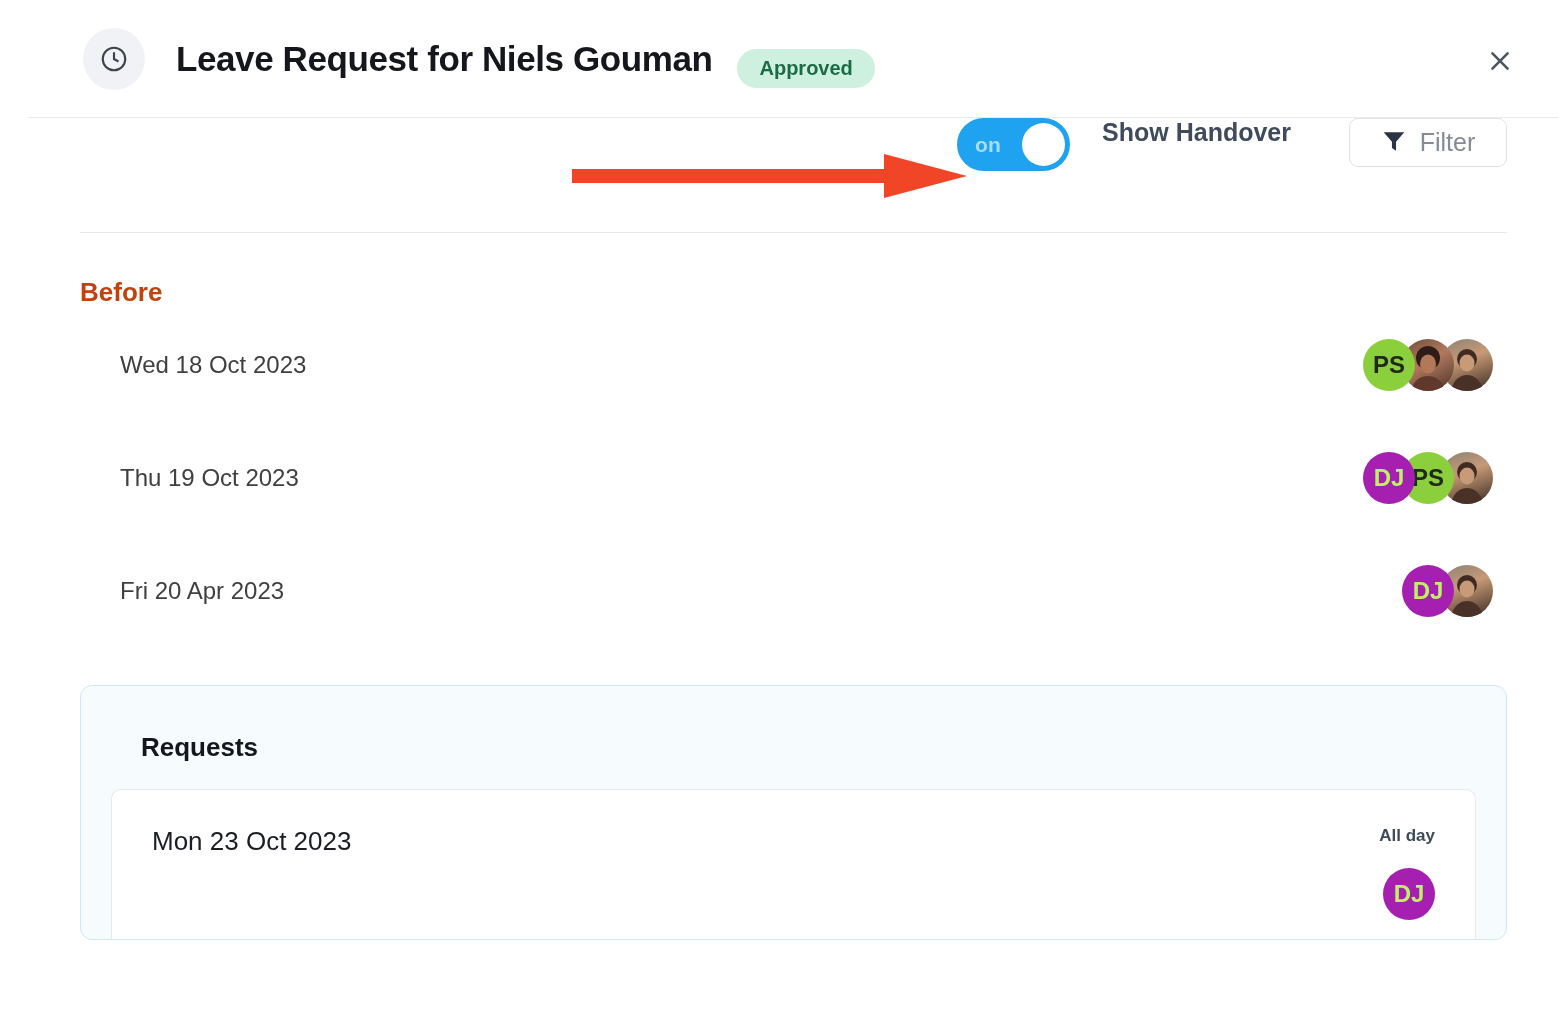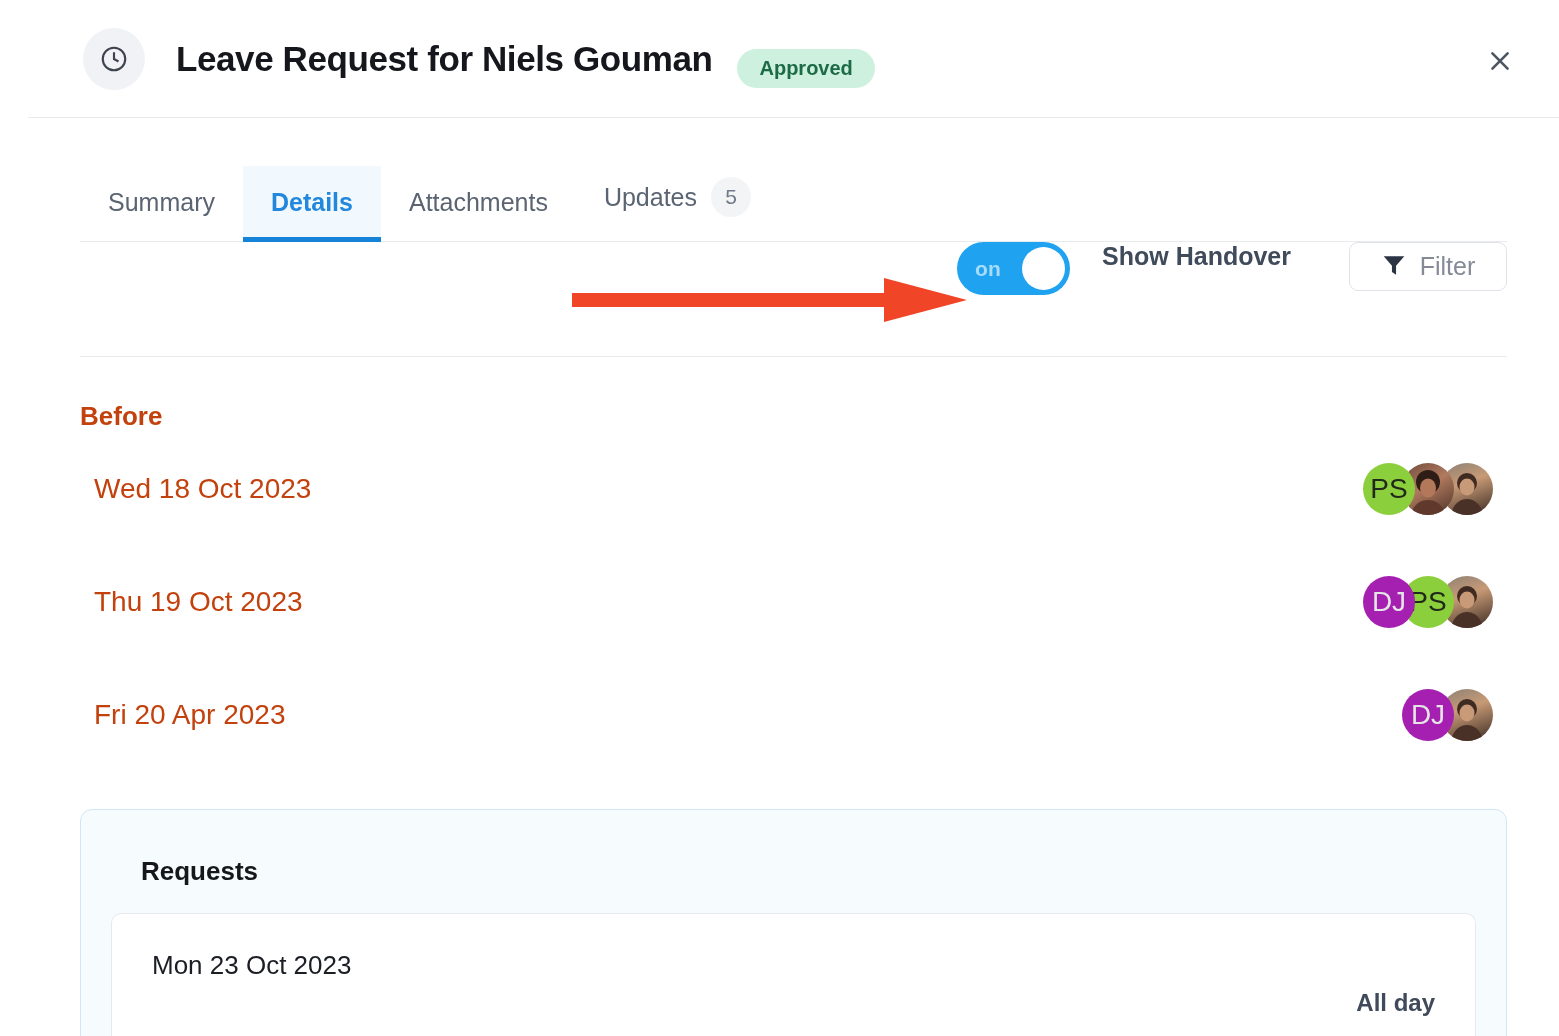--- a/index.html
+++ b/index.html
@@ -194,44 +194,45 @@
   }
   .day-rows { margin: 0 52px; }
   .day-row {
     height: 113px;
     display: flex;
     align-items: center;
     justify-content: space-between;
     padding: 0 14px;
   }
   .day-label {
-    font-size: 28px;
-    color: #c2410c;
+    font-size: 24px;
+    color: #404040;
+    margin-left: 26px;
   }
   .avatar-stack {
     display: flex;
     align-items: center;
     flex-direction: row-reverse;
   }
   .avatar {
     width: 52px; height: 52px;
     border-radius: 50%;
     display: flex;
     align-items: center;
     justify-content: center;
-    font-size: 28px;
-    font-weight: normal;
+    font-size: 24px;
+    font-weight: bold;
     color: #ffffff;
     flex: 0 0 auto;
     overflow: hidden;
     position: relative;
   }
   .avatar + .avatar { margin-right: -13px; }
   .avatar.initials-green { background: #8ccf3c; color: #21291a; }
-  .avatar.initials-purple { background: #a51fb0; color: #e5e5e5; }
+  .avatar.initials-purple { background: #a51fb0; color: #bef264; }
   .avatar.photo-a { background: linear-gradient(150deg,#6d4a3c 0%,#b07a5e 45%,#4e3229 100%); }
   .avatar.photo-b { background: linear-gradient(160deg,#8a8076 0%,#c79a76 40%,#3a2a22 100%); }
   .avatar svg { position: absolute; inset: 0; }
 
   
   .requests-card {
     margin: 38px 52px 0;
     background: #f6fbfe;
     border: 1px solid #cfe8f7;
     border-radius: 12px;
@@ -259,24 +260,23 @@
     font-size: 26px;
     color: #1b1e24;
   }
   .request-right {
     display: flex;
     flex-direction: column;
     align-items: flex-end;
     gap: 22px;
   }
   .request-allday {
-    font-size: 24px;
+    font-size: 17px;
     font-weight: bold;
     color: #3f4a5a;
-    margin-top: 39px;
   }
 </style>
 </head>
 <body>
 
 <div class="modal">
 
   <div class="header">
     <div class="header-icon-circle">
       <svg width="30" height="30" viewBox="0 0 24 24" fill="none" stroke="#3d434e" stroke-width="1.7">
@@ -287,35 +287,20 @@
     <div class="header-title">Leave Request for Niels Gouman</div>
     <div class="status-badge">Approved</div>
     <button class="close-btn">
       <svg width="26" height="26" viewBox="0 0 24 24" fill="none" stroke="#4d5562" stroke-width="2.4" stroke-linecap="round">
         <line x1="5" y1="5" x2="19" y2="19"></line>
         <line x1="19" y1="5" x2="5" y2="19"></line>
       </svg>
     </button>
   </div>
 
-  <div class="tabbar">
-    <button class="tab">
-      <span>Summary</span>
-    </button>
-    <button class="tab active">
-      <span>Details</span>
-    </button>
-    <button class="tab">
-      <span>Attachments</span>
-    </button>
-    <button class="tab">
-      <span>Updates</span>
-      <span class="tab-badge">5</span>
-    </button>
-  </div>
 
   <div class="controls">
 
     <svg class="arrow-annotation" viewBox="0 0 395 48">
       <path d="M0 17 L312 17 L312 2 L395 24 L312 46 L312 31 L0 31 Z" fill="#f04527"></path>
     </svg>
 
     <button class="toggle">
       <span class="toggle-label">on</span>
       <span class="toggle-knob"></span>

